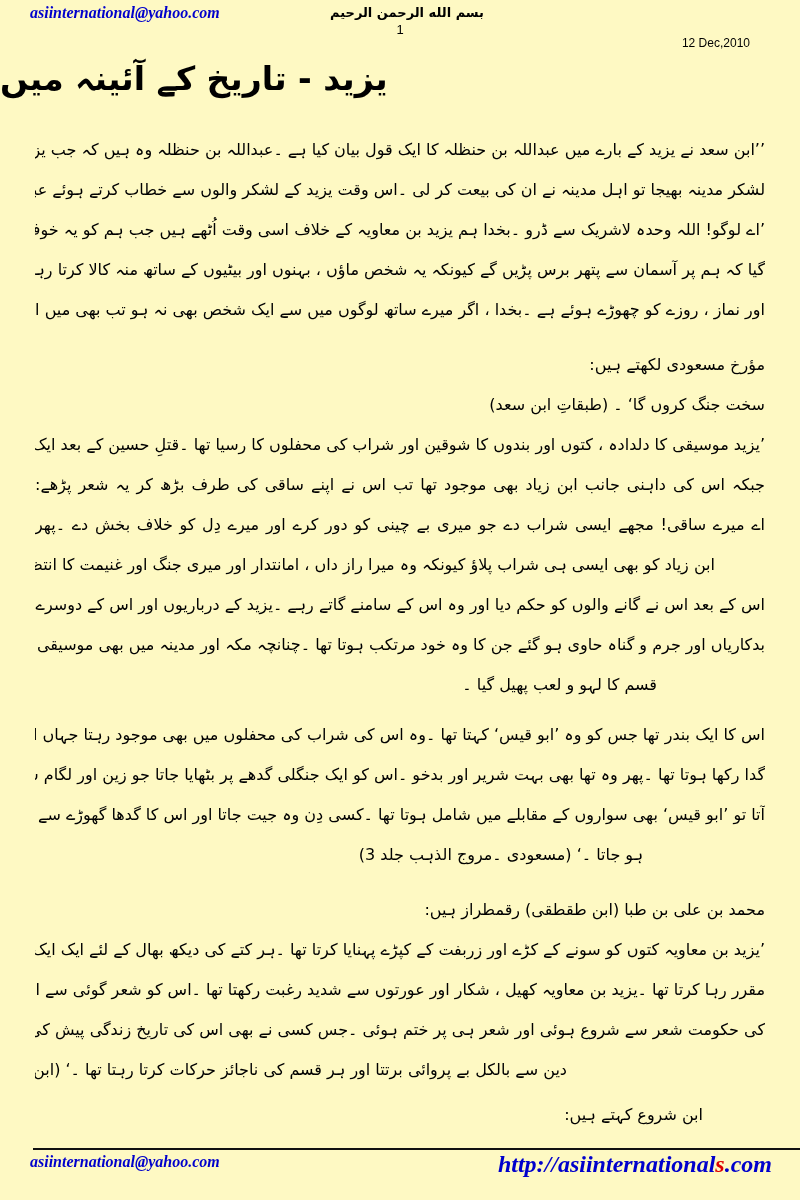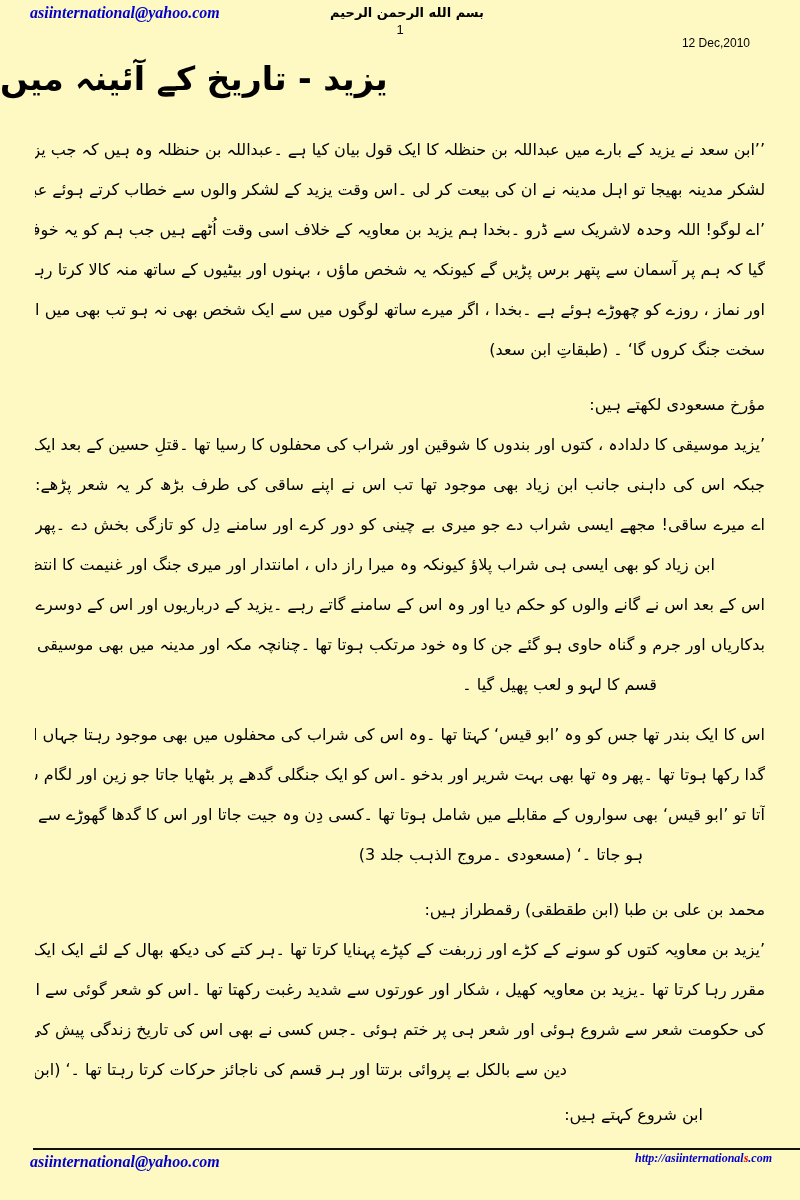--- a/index.html
+++ b/index.html
@@ -78,21 +78,21 @@
     position:absolute;top:1153px;left:30px;
     font-family:"Liberation Serif", serif;
     font-style:italic;font-weight:bold;
     font-size:16px;color:#0000cc;
     text-decoration:none;
   }
   .ftr-url{
     position:absolute;top:1151px;right:28px;
     font-family:"Liberation Serif", serif;
     font-style:italic;font-weight:bold;
-    font-size:12px;color:#0000cc;
+    font-size:24px;color:#0000cc;
     text-decoration:none;
   }
   .ftr-url .red{color:#dd0000;}
 </style>
 </head>
 <body>
 
 <div class="page">
 
   <a class="hdr-email" href="#">asiinternational@yahoo.com</a>
@@ -104,25 +104,25 @@
   <div class="date">12 Dec,2010</div>
 
   <div class="title">یزید - تاریخ کے آئینہ میں</div>
 
   <div class="body-text">
     <div class="r fill">’’ابن سعد نے یزید کے بارے میں عبداللہ بن حنظلہ کا ایک قول بیان کیا ہے ۔عبداللہ بن حنظلہ وہ ہیں کہ جب یزید نے اپنا</div>
     <div class="r fill">لشکر مدینہ بھیجا تو اہل مدینہ نے ان کی بیعت کر لی ۔اس وقت یزید کے لشکر والوں سے خطاب کرتے ہوئے عبداللہ نے کہا:</div>
     <div class="r fill">’اے لوگو! اللہ وحدہ لاشریک سے ڈرو ۔بخدا ہم یزید بن معاویہ کے خلاف اسی وقت اُٹھے ہیں جب ہم کو یہ خوف ہو</div>
     <div class="r fill">گیا کہ ہم پر آسمان سے پتھر برس پڑیں گے کیونکہ یہ شخص ماؤں ، بہنوں اور بیٹیوں کے ساتھ منہ کالا کرتا رہتا ہے ، شراب پیتا ہے</div>
     <div class="r fill">اور نماز ، روزے کو چھوڑے ہوئے ہے ۔بخدا ، اگر میرے ساتھ لوگوں میں سے ایک شخص بھی نہ ہو تب بھی میں اس بدکار سے</div>
+    <div class="r start g15">مؤرخ مسعودی لکھتے ہیں:</div>
     <div class="r start">سخت جنگ کروں گا‘ ۔ (طبقاتِ ابن سعد)</div>
-    <div class="r start g15">مؤرخ مسعودی لکھتے ہیں:</div>
     <div class="r fill">’یزید موسیقی کا دلدادہ ، کتوں اور بندوں کا شوقین اور شراب کی محفلوں کا رسیا تھا ۔قتلِ حسین کے بعد ایک روز وہ شراب لیے بیٹھا تھا</div>
     <div class="r fill">جبکہ اس کی داہنی جانب ابن زیاد بھی موجود تھا تب اس نے اپنے ساقی کی طرف بڑھ کر یہ شعر پڑھے:</div>
-    <div class="r fill">اے میرے ساقی! مجھے ایسی شراب دے جو میری بے چینی کو دور کرے اور سامنے دِل کو تازگی بخش دے ۔پھر</div>
+    <div class="r fill">اے میرے ساقی! مجھے ایسی شراب دے جو میری بے چینی کو دور کرے اور میرے دِل کو خلاف بخش دے ۔پھر</div>
     <div class="r fill pr50">ابن زیاد کو بھی ایسی ہی شراب پلاؤ کیونکہ وہ میرا راز داں ، امانتدار اور میری جنگ اور غنیمت کا انتظام کرنے والا ہے ۔</div>
     <div class="r fill">اس کے بعد اس نے گانے والوں کو حکم دیا اور وہ اس کے سامنے گاتے رہے ۔یزید کے درباریوں اور اس کے دوسرے ساتھیوں پر بھی وہی</div>
     <div class="r fill">بدکاریاں اور جرم و گناہ حاوی ہو گئے جن کا وہ خود مرتکب ہوتا تھا ۔چنانچہ مکہ اور مدینہ میں بھی موسیقی اور شراب خوری ہونے لگی اور وہاں ہر</div>
     <div class="r start pr108">قسم کا لہو و لعب پھیل گیا ۔</div>
     <div class="r fill g10">اس کا ایک بندر تھا جس کو وہ ’ابو قیس‘ کہتا تھا ۔وہ اس کی شراب کی محفلوں میں بھی موجود رہتا جہاں اس کے بیٹھنے کیلئے ایک</div>
     <div class="r fill">گدا رکھا ہوتا تھا ۔پھر وہ تھا بھی بہت شریر اور بدخو ۔اس کو ایک جنگلی گدھے پر بٹھایا جاتا جو زین اور لگام سے سجا ہوتا تھا ۔جب گھڑ دوڑ کا دِن</div>
     <div class="r fill">آتا تو ’ابو قیس‘ بھی سواروں کے مقابلے میں شامل ہوتا تھا ۔کسی دِن وہ جیت جاتا اور اس کا گدھا گھوڑے سے پہلے باڑے میں داخل</div>
     <div class="r start pr122">ہو جاتا ۔‘ (مسعودی ۔مروج الذہب جلد 3)</div>
     <div class="r start g15">محمد بن علی بن طبا (ابن طقطقی) رقمطراز ہیں:</div>
     <div class="r fill">’یزید بن معاویہ کتوں کو سونے کے کڑے اور زربفت کے کپڑے پہنایا کرتا تھا ۔ہر کتے کی دیکھ بھال کے لئے ایک ایک غلام</div>

